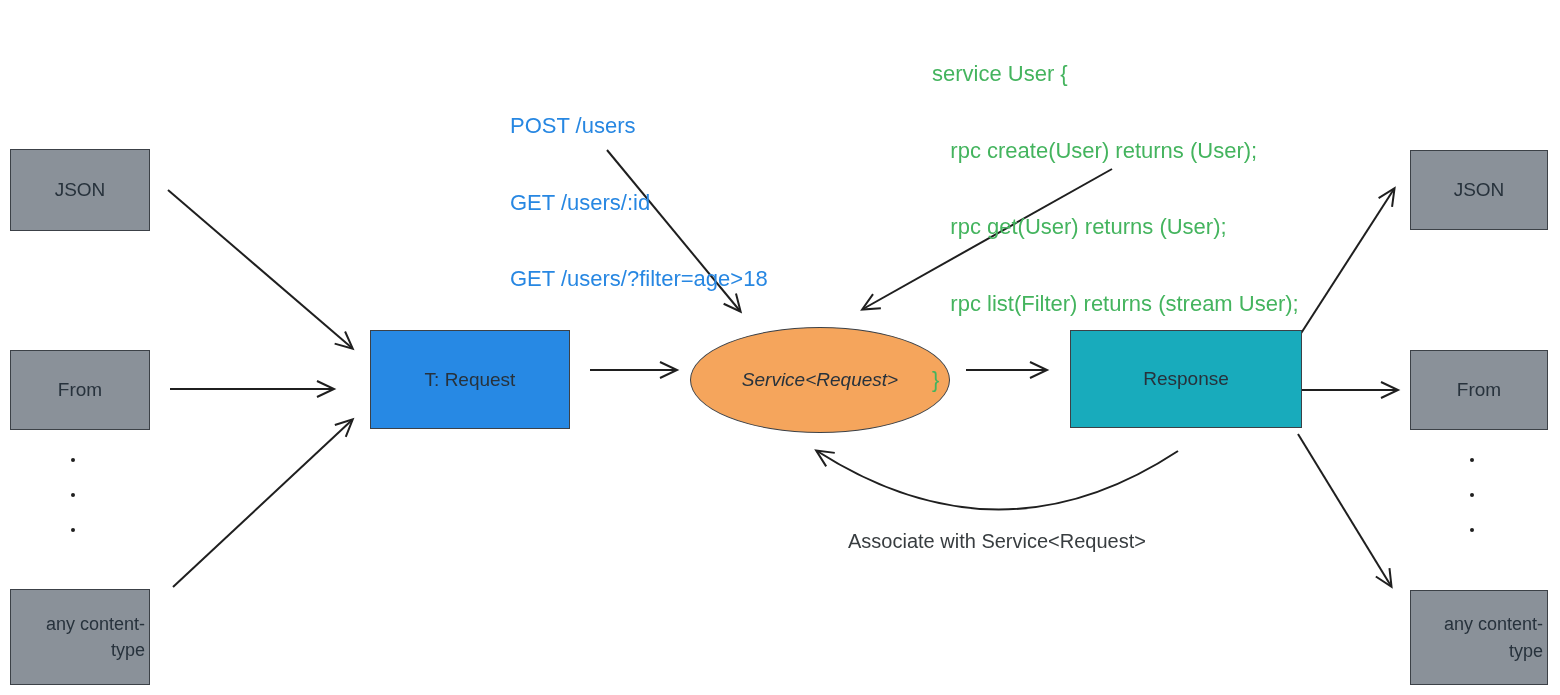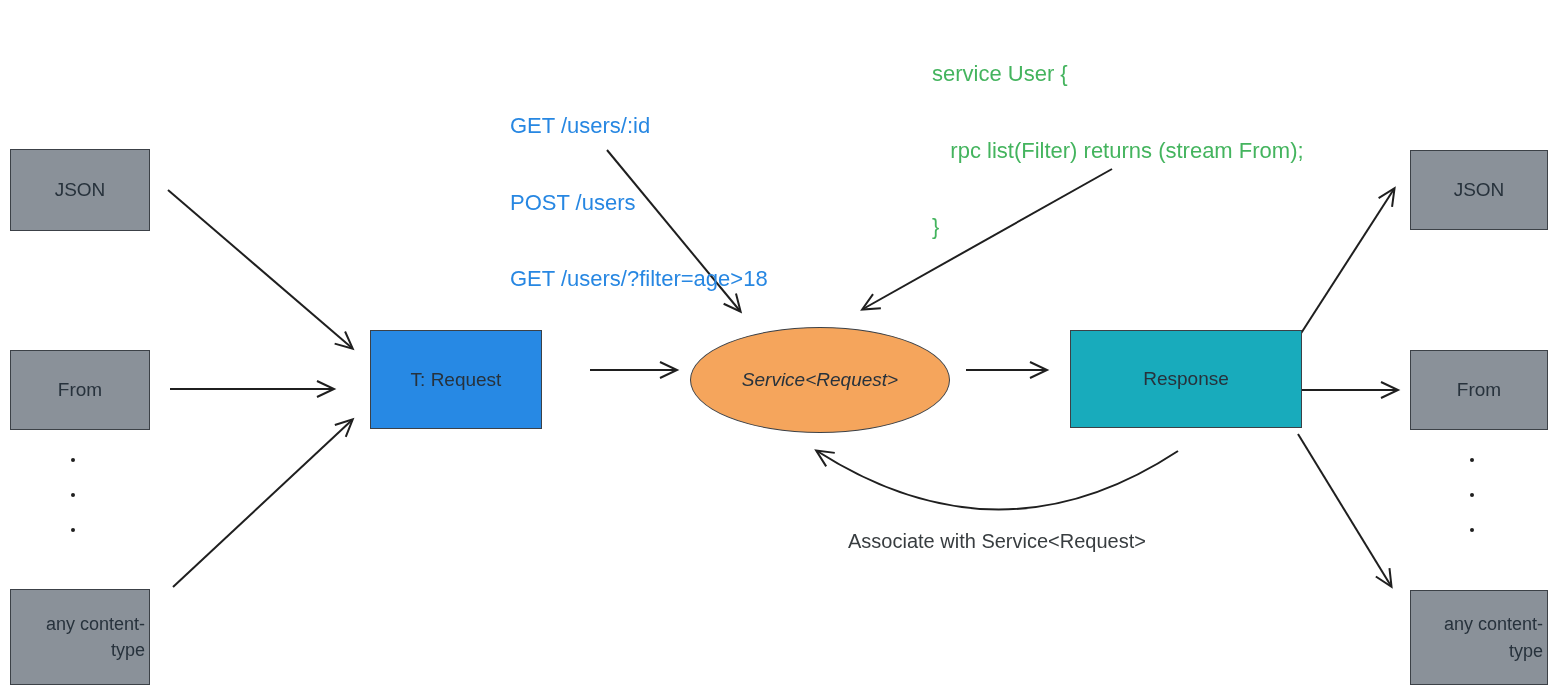--- a/index.html
+++ b/index.html
@@ -64,21 +64,21 @@
   </div>
   <div class="dots" style="left:71px;top:458px;">
     <span class="dot"></span>
     <span class="dot"></span>
     <span class="dot"></span>
   </div>
   <div class="node gray anyType" style="left:10px;top:589px;width:140px;height:96px;">
     <span style="display:inline-block;width:130px;">any content-type</span>
   </div>
 
-  <div class="node blue" style="left:370px;top:330px;width:172px;height:99px;">
+  <div class="node blue" style="left:370px;top:330px;width:200px;height:99px;">
     <span>T: Request</span>
   </div>
   <div class="node ellipse" style="left:690px;top:327px;width:260px;height:106px;font-style:italic;">
     <span>Service&lt;Request&gt;</span>
   </div>
   <div class="node teal" style="left:1070px;top:330px;width:232px;height:98px;">
     <span>Response</span>
   </div>
 
   <div class="node gray" style="left:1410px;top:150px;width:138px;height:80px;">
@@ -90,26 +90,28 @@
   <div class="dots" style="left:1470px;top:458px;">
     <span class="dot"></span>
     <span class="dot"></span>
     <span class="dot"></span>
   </div>
   <div class="node gray anyType" style="left:1410px;top:590px;width:138px;height:95px;">
     <span style="display:inline-block;width:128px;">any content-type</span>
   </div>
 
   <div class="code routes">
+    <div>POST /users</div>
     <div>GET /users/:id</div>
-    <div>POST /users</div>
     <div>GET /users/?filter=age&gt;18</div>
   </div>
 
   <div class="code grpc">
     <div>service User {</div>
-    <div>   rpc list(Filter) returns (stream From);</div>
+    <div>   rpc create(User) returns (User);</div>
+    <div>   rpc get(User) returns (User);</div>
+    <div>   rpc list(Filter) returns (stream User);</div>
     <div>}</div>
   </div>
 
   <div class="caption">Associate with Service&lt;Request&gt;</div>
 
 </div>
 
 </body></html>

